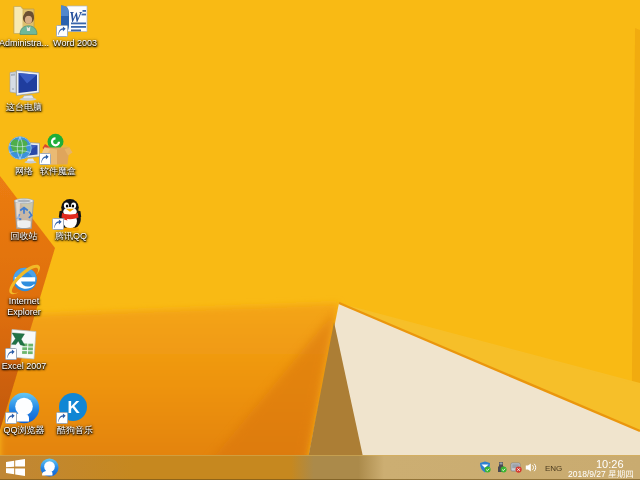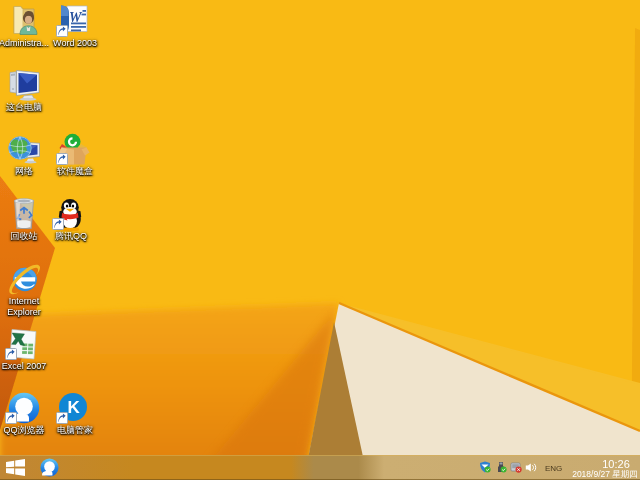--- a/index.html
+++ b/index.html
@@ -6,21 +6,21 @@
 #screen{position:relative;width:640px;height:480px;overflow:hidden;font-family:"Liberation Sans",sans-serif;}
 #wall{position:absolute;left:0;top:0;}
 .icon{position:absolute;width:64px;text-align:center;}
 .ic{position:relative;margin:0 auto;width:34px;height:33px;}
 .lbl{position:absolute;width:74px;left:50%;transform:translateX(-50%);top:33px;
   font-size:9px;line-height:10.5px;color:#fff;
   text-shadow:0 1px 1px rgba(0,0,0,.9),1px 1px 2px rgba(0,0,0,.9),-1px 1px 2px rgba(0,0,0,.55),0 0 3px rgba(0,0,0,.55);}
 .badge{position:absolute;left:-2px;bottom:1px;width:10px;height:10px;background:#fff;
   border:1px solid #a0abb8;border-radius:1.5px;}
 .badge svg{position:absolute;left:0;top:0;}
-#taskbar{position:absolute;left:0;top:455px;width:640px;height:19px;text-align:center;}
+#taskbar{position:absolute;left:0;top:455px;width:640px;height:19px;}
 .tray{position:absolute;color:#fff;font-size:9px;}
 </style>
 </head>
 <body>
 <div id="screen">
 <svg id="wall" width="640" height="480" viewBox="0 0 640 480">
   <defs>
     <linearGradient id="gwedge" x1="0" y1="176" x2="0" y2="430" gradientUnits="userSpaceOnUse">
       <stop offset="0" stop-color="#ec7c12"></stop>
       <stop offset="0.55" stop-color="#dd6e0c"></stop>
@@ -139,21 +139,21 @@
    <ellipse cx="22.5" cy="29.2" rx="6" ry="1.3" fill="#c6ccd4"></ellipse>
    <circle cx="12" cy="15" r="11.2" fill="#3c92dc"></circle>
    <circle cx="12" cy="15" r="11.2" fill="none" stroke="#1d6db4" stroke-width="0.8"></circle>
    <path d="M4,7.5 q4,-2 7,0.5 q4,-2.5 7.5,0.5 q2.5,3.5 -1,5.5 q3.5,3.5 -1.5,6 q-4.5,2.5 -6.5,-1 q-4.5,1.5 -5.5,-3 q-2.5,-5 0,-8.5" fill="#4fae4a"></path>
    <path d="M12,3.8 a11.2,11.2 0 0,1 0,22.4 M12,3.8 a11.2,11.2 0 0,0 0,22.4 M12,3.8 q-5.5,11.2 0,22.4 M12,3.8 q5.5,11.2 0,22.4 M1.2,12 q10.8,3.5 21.6,0 M1.5,19.5 q10.5,-3.5 21,0" fill="none" stroke="#d5ecf8" stroke-width="0.7" opacity="0.85"></path>
   </svg>
  </div>
  <div class="lbl">网络</div>
 </div>
 
-<div class="icon" style="left:43px;top:133px;">
+<div class="icon" style="left:26px;top:133px;">
  <div class="ic">
   <svg width="32" height="33" viewBox="0 0 32 33">
    <circle cx="13.5" cy="8.8" r="8" fill="#1fae38"></circle>
    <path d="M13.5,4.2 a4.6,4.6 0 1,0 4.6,4.6 l-2.2,0 a2.4,2.4 0 1,1 -2.4,-2.4 Z" fill="#fff"></path>
    <path d="M22,11 L28,14.5 L24,18 L18.5,14.5 Z" fill="#e8b93c"></path>
    <path d="M3,11 L9,15 L5,19 L0.5,15 Z" fill="#d8452e"></path>
    <path d="M2.5,14.5 L27.5,14.5 L25.5,31.5 L4.5,31.5 Z" fill="#dfa55c"></path>
    <path d="M2.5,14.5 L15,16.5 L15,31.5 L4.5,31.5 Z" fill="#eaba74"></path>
    <path d="M2.5,14.5 L0,19.5 L4.5,22.5 L8,16.3 Z" fill="#f0c88a"></path>
    <path d="M27.5,14.5 L30.5,19.5 L26,22.5 L22.5,16.3 Z" fill="#e9b465"></path>
@@ -280,21 +280,21 @@
   <svg width="32" height="33" viewBox="0 0 32 33">
    <circle cx="14" cy="15" r="14" fill="#1186d4"></circle>
    <text x="8.4" y="21.2" font-size="17" font-weight="bold" fill="#fff" font-family="Liberation Sans,sans-serif">K</text>
   </svg>
   <div class="badge">
           <svg width="10" height="10" viewBox="0 0 11 11">
             <path d="M2,9.5 C2,6 4.5,4 6.5,4 L6.5,6 L9.5,3 L6.5,0.5 L6.5,2.5 C3.5,2.5 1.5,6 1.5,9.5 Z" fill="#2a5ca8"></path>
           </svg>
         </div>
  </div>
- <div class="lbl">电脑管家</div>
+ <div class="lbl">酷狗音乐</div>
 </div>
 
 <div id="taskbar">
 
  <svg style="position:absolute;left:6px;top:3.5px;" width="19" height="17" viewBox="0 0 19 17">
   <path d="M0,3 L8.2,1.7 L8.2,7.7 L0,8.2 Z M9.2,1.5 L19,0 L19,7.6 L9.2,7.6 Z M0,9.3 L8.2,9.3 L8.2,15.3 L0,14 Z M9.2,9.4 L19,9.4 L19,17 L9.2,15.5 Z" fill="#fff"></path>
  </svg>
 
  <svg style="position:absolute;left:40px;top:3px;" width="19" height="19" viewBox="0 0 32 32">
    <circle cx="16" cy="16" r="15.2" fill="url(#qb)"></circle>

